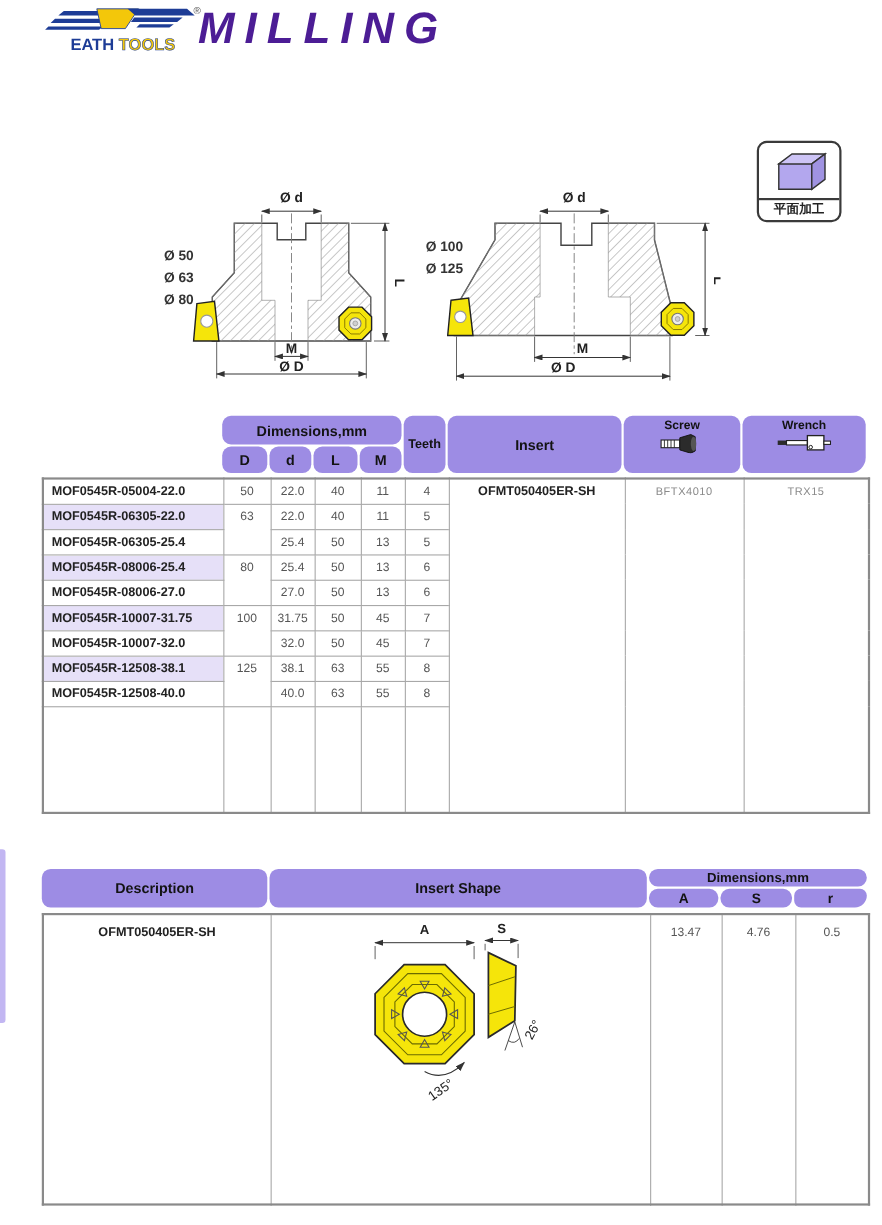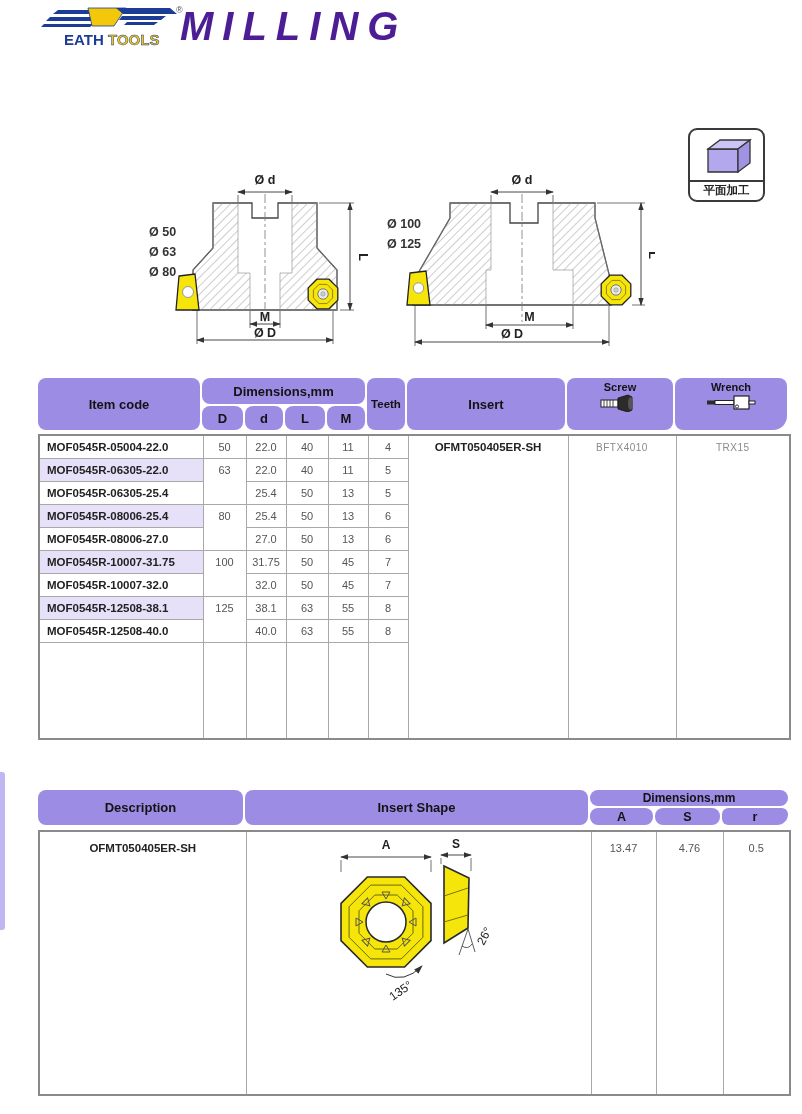--- a/index.html
+++ b/index.html
@@ -182,21 +182,20 @@
     <line x1="103" y1="155" x2="190" y2="155" stroke="#333" stroke-width="0.9" marker-start="url(#ar2)" marker-end="url(#ar2)"></line>
     <text class="dim" x="146.5" y="151" text-anchor="middle">M</text>
     <line x1="32" y1="136" x2="32" y2="176" stroke="#333" stroke-width="0.7"></line>
     <line x1="226" y1="136" x2="226" y2="176" stroke="#333" stroke-width="0.7"></line>
     <line x1="32" y1="172" x2="226" y2="172" stroke="#333" stroke-width="0.9" marker-start="url(#ar2)" marker-end="url(#ar2)"></line>
     <text class="dim" x="129" y="168" text-anchor="middle">Ø D</text>
   </svg>
 
   <section class="t1">
     <div class="t1-header">
-      <div class="hcell" style="grid-column:1;grid-row:1/3">Item code</div>
       <div class="hcell" style="grid-column:2/6;grid-row:1">Dimensions,mm</div>
       <div class="hcell" style="grid-column:2;grid-row:2">D</div>
       <div class="hcell" style="grid-column:3;grid-row:2">d</div>
       <div class="hcell" style="grid-column:4;grid-row:2">L</div>
       <div class="hcell" style="grid-column:5;grid-row:2">M</div>
       <div class="hcell small" style="grid-column:6;grid-row:1/3;font-size:11.5px">Teeth</div>
       <div class="hcell" style="grid-column:7;grid-row:1/3">Insert</div>
       <div class="hcell stack" style="grid-column:8;grid-row:1/3">
         <span>Screw</span>
         <svg width="42" height="18" viewBox="0 0 42 18">

